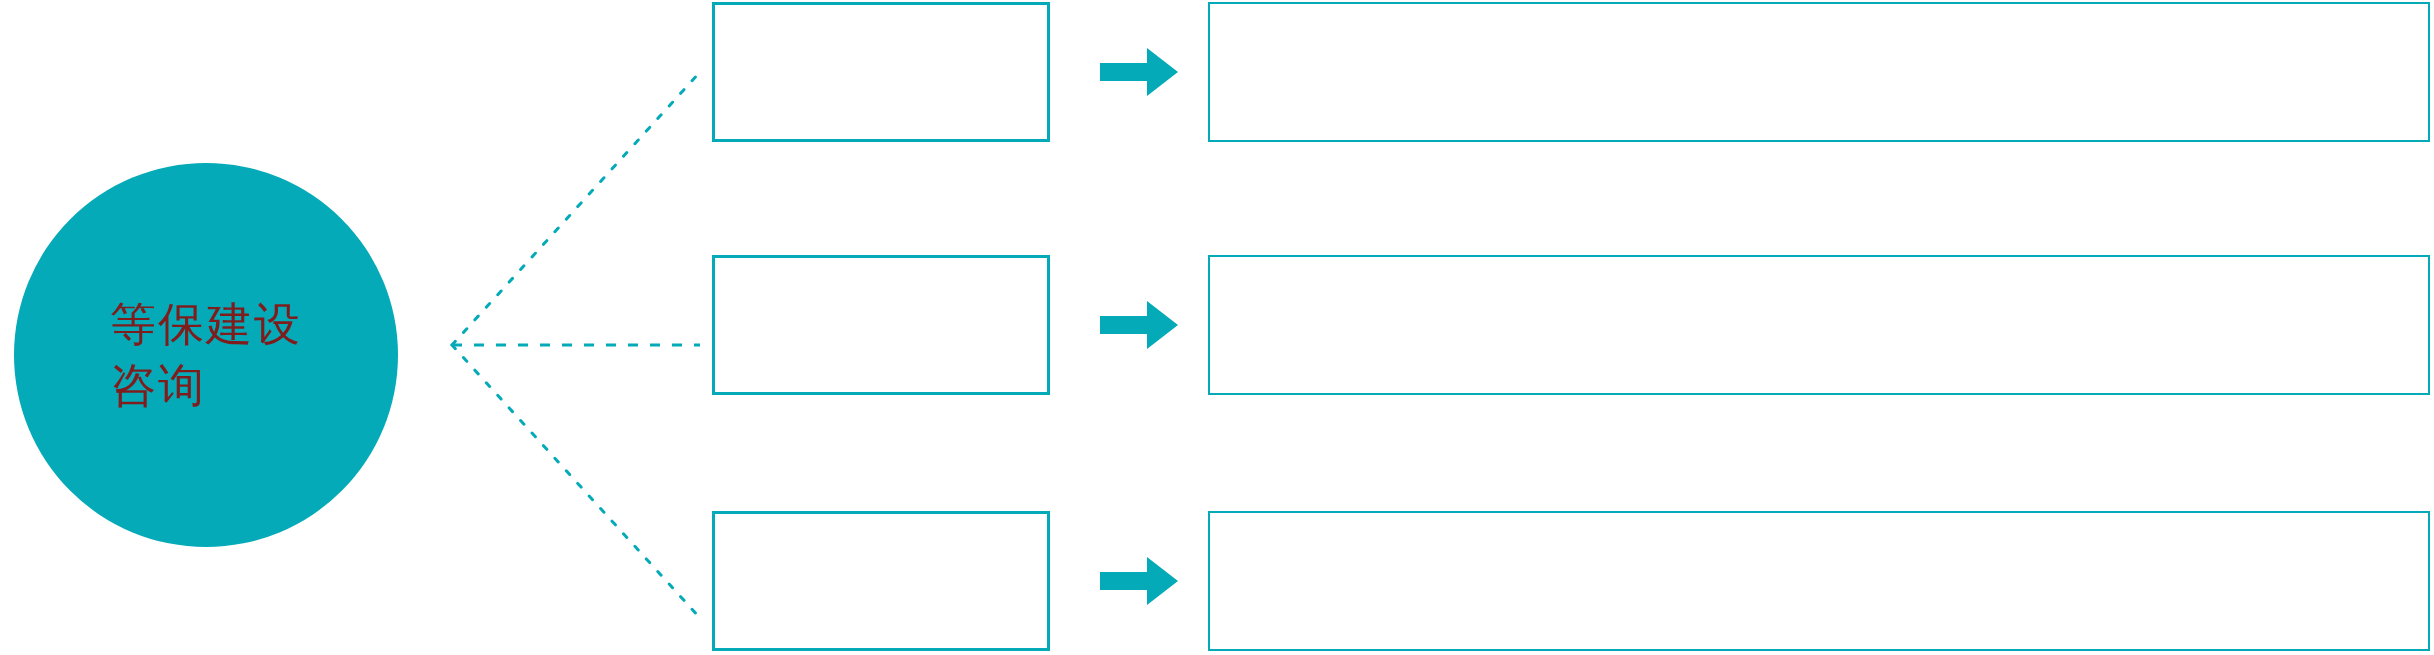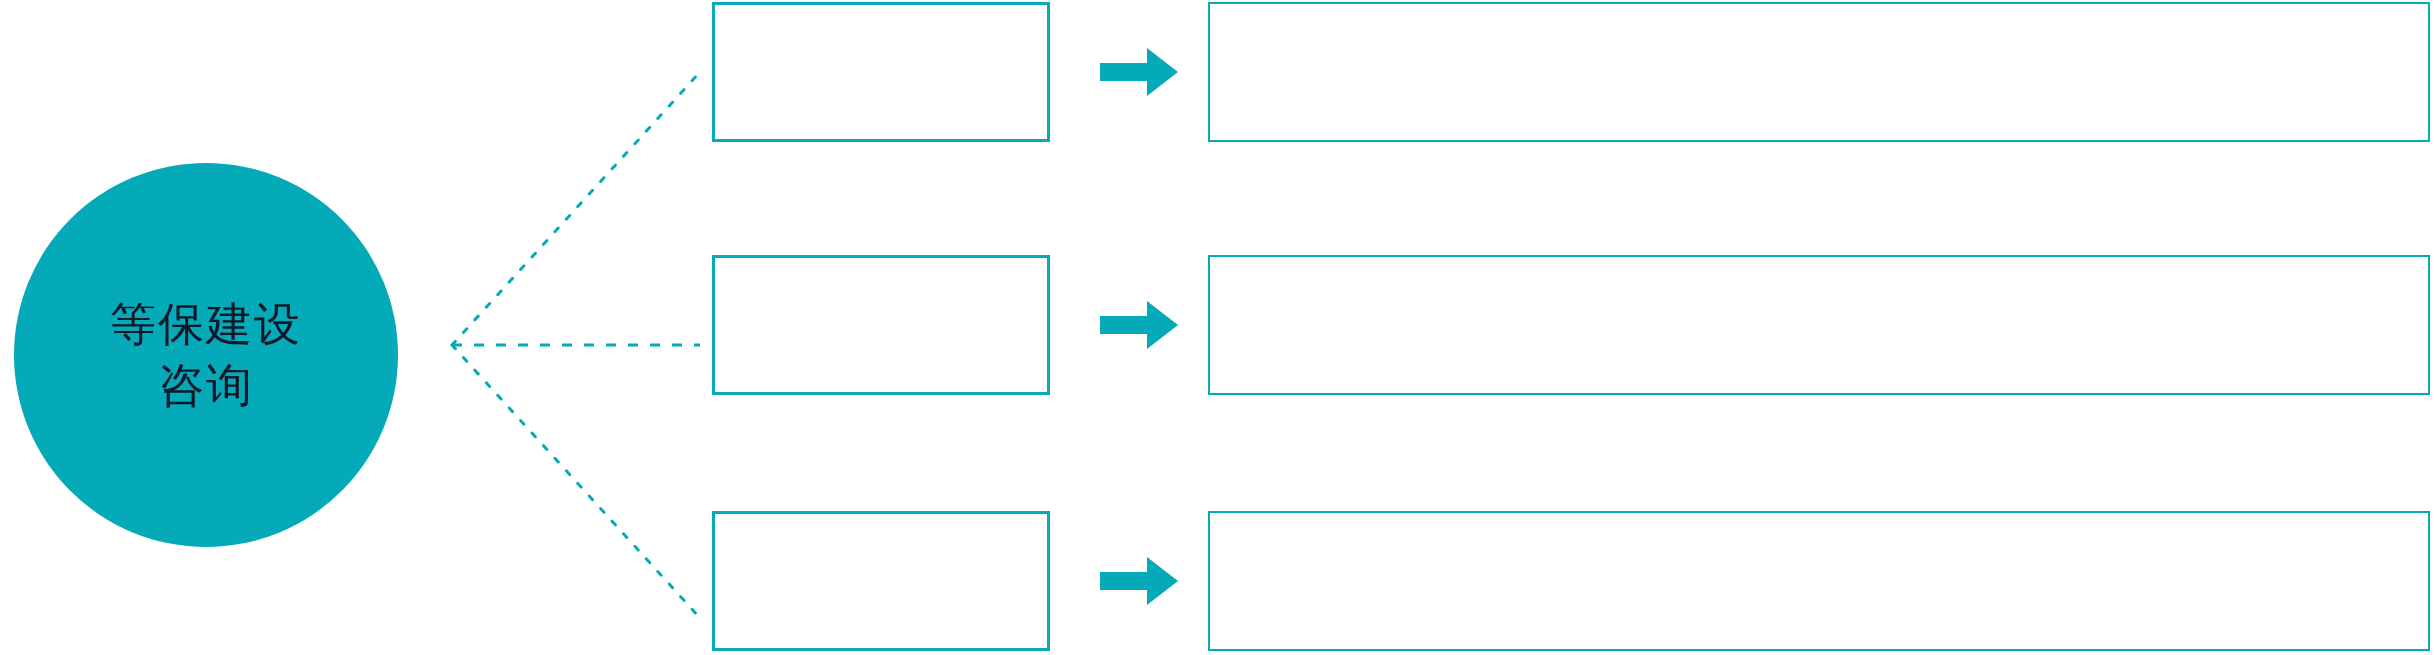--- a/index.html
+++ b/index.html
@@ -26,25 +26,24 @@
     top: 163px;
     width: 384px;
     height: 384px;
     border-radius: 50%;
     background: #05aab8;
     display: flex;
     align-items: center;
     justify-content: center;
   }
   .hub-label {
-    color: #0f172a;
+    color: #7f1d1d;
     font-size: 46px;
     line-height: 1.33;
     font-weight: 400;
-    text-align: center;
     letter-spacing: 2px;
     white-space: pre-line;
     user-select: none;
   }
 
   
   .connectors {
     position: absolute;
     left: 0;
     top: 0;

